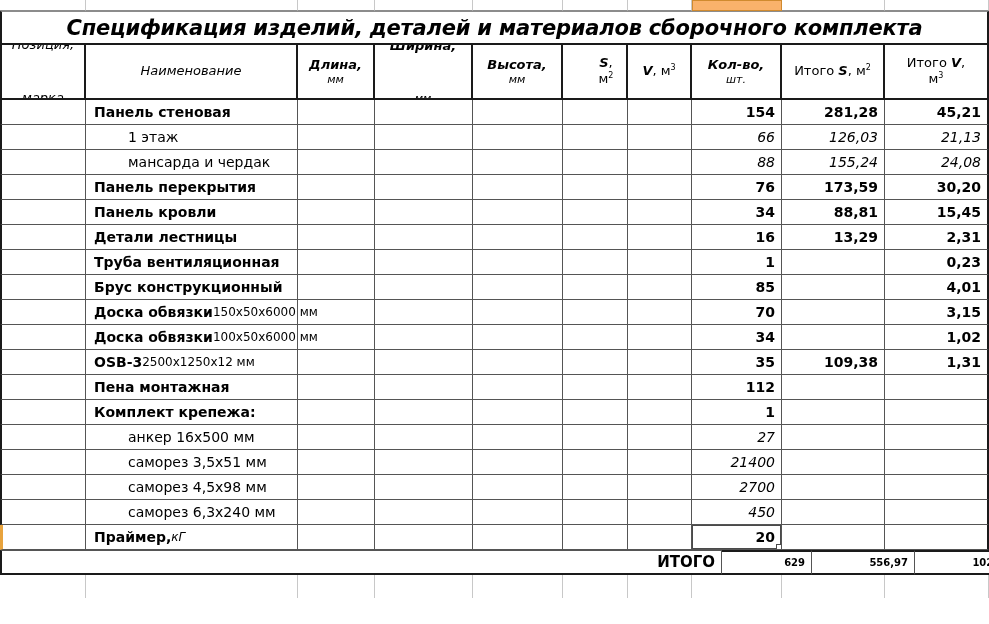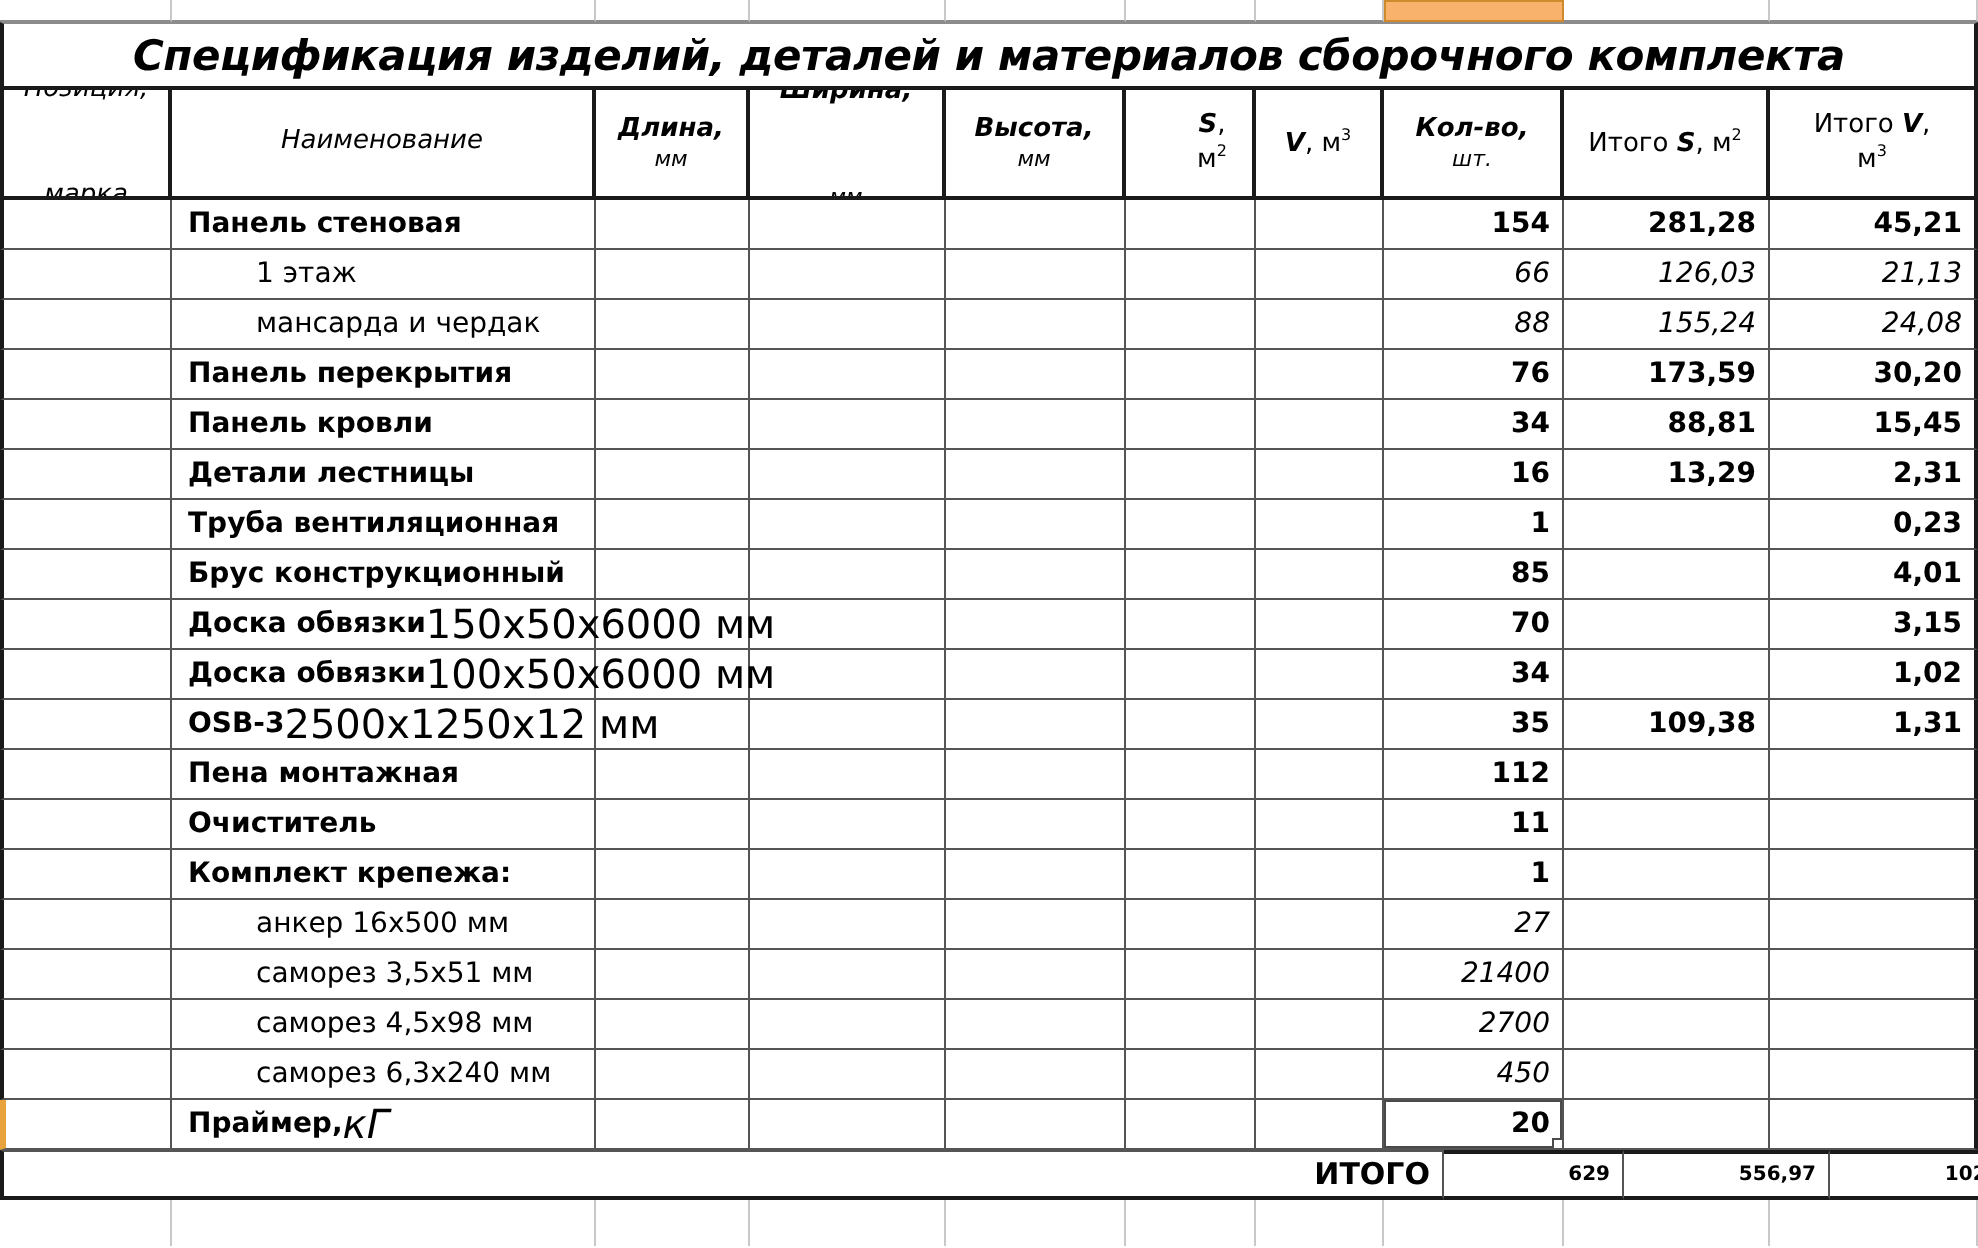--- a/index.html
+++ b/index.html
@@ -76,21 +76,21 @@
     font-size:14px;
   }
   .datarow .cell:first-child{border-left:2px solid #1a1a1a;}
   .datarow .c-totv{border-right:2px solid #1a1a1a;}
   .num{justify-content:flex-end;padding-right:6px;}
   .b{font-weight:bold;}
   .i{font-style:italic;}
   .nm{padding-left:8px;font-size:15px;}
   .nm-sub{padding-left:34px;font-size:14px;font-weight:normal;}
   .nm-ovf{overflow:visible;position:relative;z-index:5;border-right-color:transparent;}
-  .nm .reg{font-weight:normal;font-size:20px;}
+  .nm .reg{font-weight:normal;font-size:12px;}
 
   
   .totrow{height:25px;}
   .totrow .merged{
     width:722px;flex:0 0 722px;
     box-sizing:border-box;
     border-left:2px solid #1a1a1a;
     border-right:1px solid #555;
     border-bottom:2px solid #1a1a1a;
     border-top:1px solid #555;
@@ -349,34 +349,20 @@
         <div class="cell c-wid num"></div>
         <div class="cell c-hei num"></div>
         <div class="cell c-s num"></div>
         <div class="cell c-v num"></div>
         <div class="cell c-qty num b">112</div>
         <div class="cell c-tots num b"></div>
         <div class="cell c-totv num b"></div>
       </div>
       <div class="row datarow">
         <div class="cell c-pos"></div>
-        <div class="cell c-name nm">
-          <span class="b">Очиститель</span>
-        </div>
-        <div class="cell c-len num"></div>
-        <div class="cell c-wid num"></div>
-        <div class="cell c-hei num"></div>
-        <div class="cell c-s num"></div>
-        <div class="cell c-v num"></div>
-        <div class="cell c-qty num b">11</div>
-        <div class="cell c-tots num b"></div>
-        <div class="cell c-totv num b"></div>
-      </div>
-      <div class="row datarow">
-        <div class="cell c-pos"></div>
         <div class="cell c-name nm nm-ovf">
           <span class="b">Комплект крепежа:</span>
         </div>
         <div class="cell c-len num"></div>
         <div class="cell c-wid num"></div>
         <div class="cell c-hei num"></div>
         <div class="cell c-s num"></div>
         <div class="cell c-v num"></div>
         <div class="cell c-qty num b">1</div>
         <div class="cell c-tots num b"></div>

